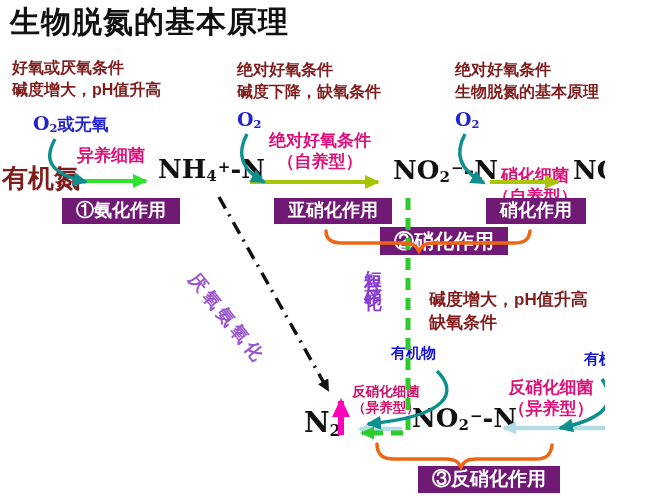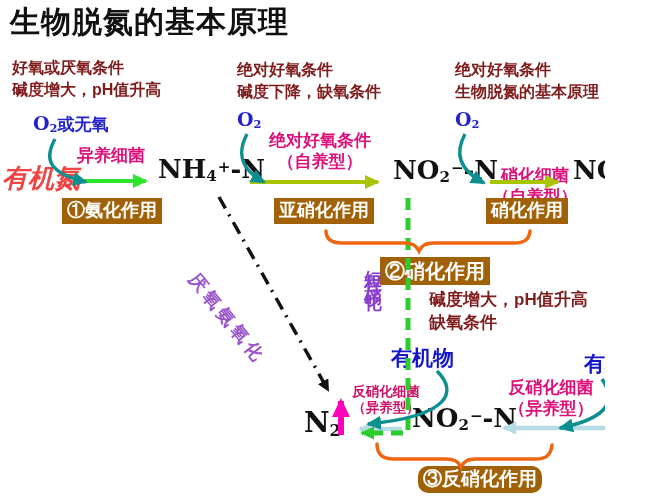--- a/index.html
+++ b/index.html
@@ -9,28 +9,28 @@
   }
   .abs { position:absolute; white-space:nowrap; }
   .title { font-size:30px; font-weight:900; color:#111; letter-spacing:1px; }
   .cond { color:#7f1d1d; font-weight:bold; font-size:16px; line-height:1.35; white-space:nowrap; }
   .o2label { line-height:1; }
   .o2f { font-family:"DejaVu Serif", serif; font-weight:bold; color:#2323cc; font-size:19px; }
   .o2f sub { font-size:60%; vertical-align:-20%; }
   .o2suffix { color:#2323cc; font-weight:bold; font-size:17px; }
   .bact { color:#dd107a; font-weight:bold; font-size:17px; line-height:1.25; text-align:center; }
   .bact-sm { color:#cc1166; font-weight:bold; font-size:13.5px; line-height:1.2; text-align:center; }
-  .species { font-size:26px; font-weight:bold; color:#ef4444;font-style:italic; }
+  .species { font-size:26px; font-weight:bold; color:#7f1d1d; }
   .formula { position:absolute; font-family:"DejaVu Serif", serif; font-weight:bold; color:#111; font-size:26px; line-height:1; white-space:nowrap; }
   .formula sub { font-size:58%; vertical-align:-22%; }
   .formula sup { font-size:58%; vertical-align:40%; margin-left:1px; }
-  .plabel { background:#a16207; color:#fff; font-weight:bold; font-size:18px; padding:2px 5px; line-height:1.2; }
+  .plabel { background:#701a75; color:#fff; font-weight:bold; font-size:18px; padding:2px 14px; line-height:1.2; }
   .plabel-lg { font-size:20px; }
   .vert { writing-mode:vertical-rl; text-orientation:upright; color:#8a3fd1; font-weight:bold; font-size:17.5px; letter-spacing:6px; }
-  .bluecn { color:#1515cc; font-weight:bold; font-size:21px; }
+  .bluecn { color:#1515cc; font-weight:bold; font-size:15px; }
   .anammox { color:#9a55cc; font-weight:bold; font-size:18px; letter-spacing:4px; transform:rotate(51deg); transform-origin:0 0; }
   .overlay { position:absolute; left:0; top:0; pointer-events:none; }
 </style>
 </head>
 <body>
 
 <div class="stage">
 
   <div class="abs title" style="left:10px; top:2px;">生物脱氮的基本原理</div>
 
@@ -82,22 +82,22 @@
   <div class="abs species" style="left:2px; top:161px;">有机氮</div>
   <div class="formula" style="left:158px; top:156px;"><span>NH</span><sub>4</sub><sup>+</sup><span>-N</span></div>
   <div class="formula" style="left:393px; top:157px;"><span>NO</span><sub>2</sub><sup>−</sup><span>-N</span></div>
   <div class="formula" style="left:573px; top:157px;"><span>NO</span><sub>3</sub><sup>−</sup><span>-N</span></div>
   <div class="formula" style="left:412px; top:405px;text-align:center;"><span>NO</span><sub>2</sub><sup>−</sup><span>-N</span></div>
   <div class="formula" style="left:304px; top:409px; font-size:28px;"><span>N</span><sub>2</sub></div>
 
   <div class="abs plabel" style="left:62px; top:198px;">①氨化作用</div>
   <div class="abs plabel" style="left:274px; top:198px;">亚硝化作用</div>
   <div class="abs plabel" style="left:486px; top:198px;">硝化作用</div>
-  <div class="abs plabel plabel-lg" style="left:380px; top:257px;">②硝化作用</div>
-  <div class="abs plabel" style="left:418px; top:466px; font-size:19px;border-radius:10px;">③反硝化作用</div>
+  <div class="abs plabel plabel-lg" style="left:380px; top:227px;">②硝化作用</div>
+  <div class="abs plabel" style="left:418px; top:466px; font-size:19px;">③反硝化作用</div>
 
   <div class="abs vert" style="left:361px; top:256px;">短程反硝化</div>
   <div class="abs anammox" style="left:202px; top:268px;">厌氧氨氧化</div>
 
   <div class="abs bluecn" style="left:391px; top:344px;">有机物</div>
   <div class="abs bluecn" style="left:584px; top:350px;">有机物</div>
 
   <svg class="overlay" width="659" height="500" viewBox="0 0 659 500">
     <defs>
       <marker id="ah-teal" markerUnits="userSpaceOnUse" markerWidth="16" markerHeight="14" refX="13" refY="7" orient="auto">

